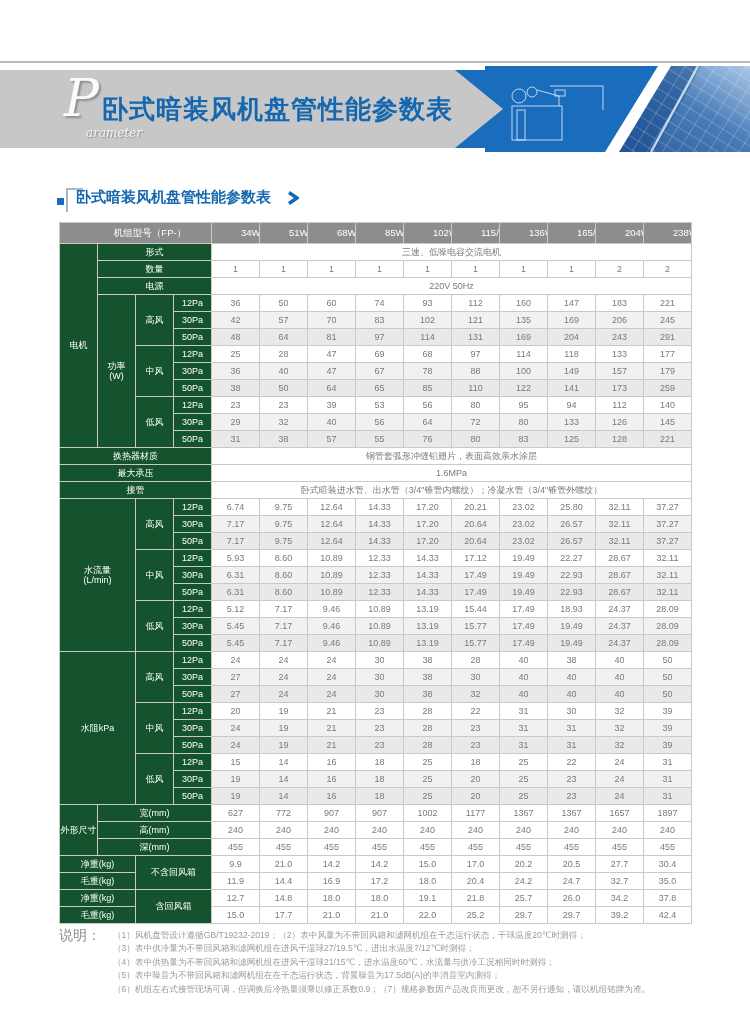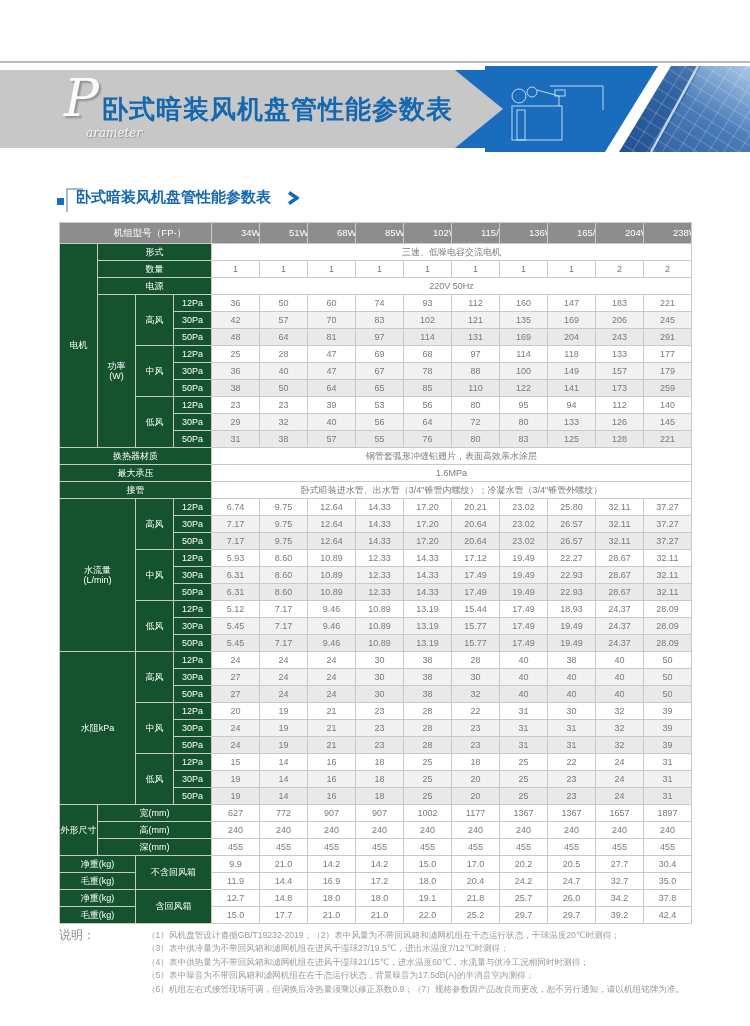--- a/index.html
+++ b/index.html
@@ -37,22 +37,22 @@
     border:1px solid #c9c9c9;text-align:center;vertical-align:middle;padding:0;
     height:16px;line-height:1.15;font-size:9px;overflow:hidden;white-space:nowrap;
   }
   #spec-table tr.hdr td{height:20px;font-size:9.5px;}
   #spec-table td.h{background:#8d8d8d;color:#ffffff;padding-left:29px;}
   #spec-table td.lab{background:#14532d;color:#ffffff;}
   #spec-table td.val{background:#ffffff;color:#7a7a7a;}
   #spec-table td.val.alt1{background:#f1f1f1;}
   #spec-table td.val.alt2{background:#e9e9e9;}
   .notes{position:absolute;left:59px;top:929px;width:650px;display:flex;color:#9a9a9a;}
-  .notes-label{font-size:12px;color:#8b8b8b;flex:0 0 auto;margin-right:4px;line-height:13.4px;}
-  .notes-lines{font-size:8.6px;line-height:13.4px;margin-left:48px;}
+  .notes-label{font-size:14px;color:#8b8b8b;flex:0 0 auto;margin-right:12px;line-height:13.4px;}
+  .notes-lines{font-size:8.6px;line-height:13.4px;}
 </style>
 </head>
 <body>
 
 <div class="top-rule"></div>
 
 <div class="banner">
   <span class="p-letter">P</span>
   <span class="p-word">arameter</span>
   <span class="banner-title">卧式暗装风机盘管性能参数表</span>

